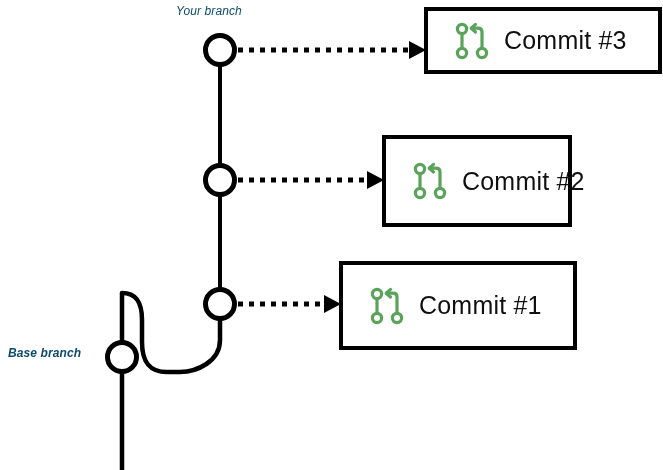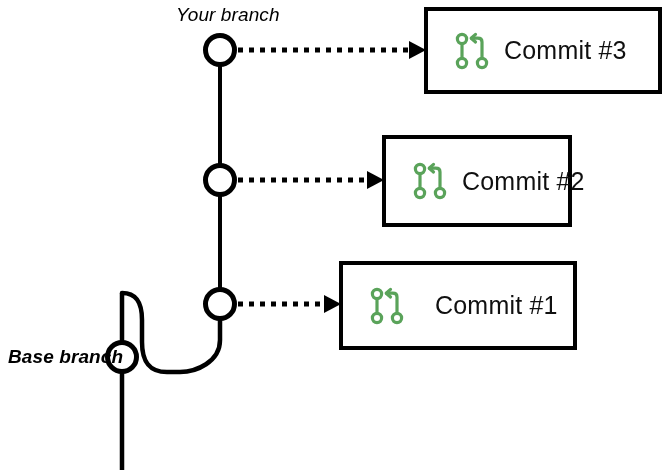--- a/index.html
+++ b/index.html
@@ -21,22 +21,22 @@
     position: absolute;
     left: 0;
     top: 0;
     width: 663px;
     height: 470px;
   }
   .branch-label {
     position: absolute;
     font-family: "Liberation Sans", sans-serif;
     font-style: italic;
-    font-size: 19px;
-    color: #000000;
+    font-size: 12px;
+    color: #0c4a6e;
     white-space: nowrap;
     letter-spacing: 0.1px;
   }
   #label-your-branch {
     left: 176px;
     top: 4px;
   }
   #label-base-branch {
     left: 8px;
     top: 346px;
@@ -48,34 +48,33 @@
     background: #ffffff;
     border: 4px solid #000000;
     display: flex;
     flex-direction: row;
     align-items: center;
   }
   #commit-box-3 {
     left: 424px;
     top: 7px;
     width: 238px;
-    height: 87px;
+    height: 67px;
   }
   #commit-box-2 {
     left: 382px;
     top: 135px;
     width: 190px;
     height: 92px;
   }
   #commit-box-1 {
     left: 339px;
     top: 261px;
     width: 238px;
     height: 89px;
-    gap: 16px;
   }
   .commit-icon {
     flex: 0 0 auto;
     margin-left: 26px;
     width: 36px;
     height: 40px;
     display: block;
   }
   .commit-label {
     flex: 1 1 auto;

